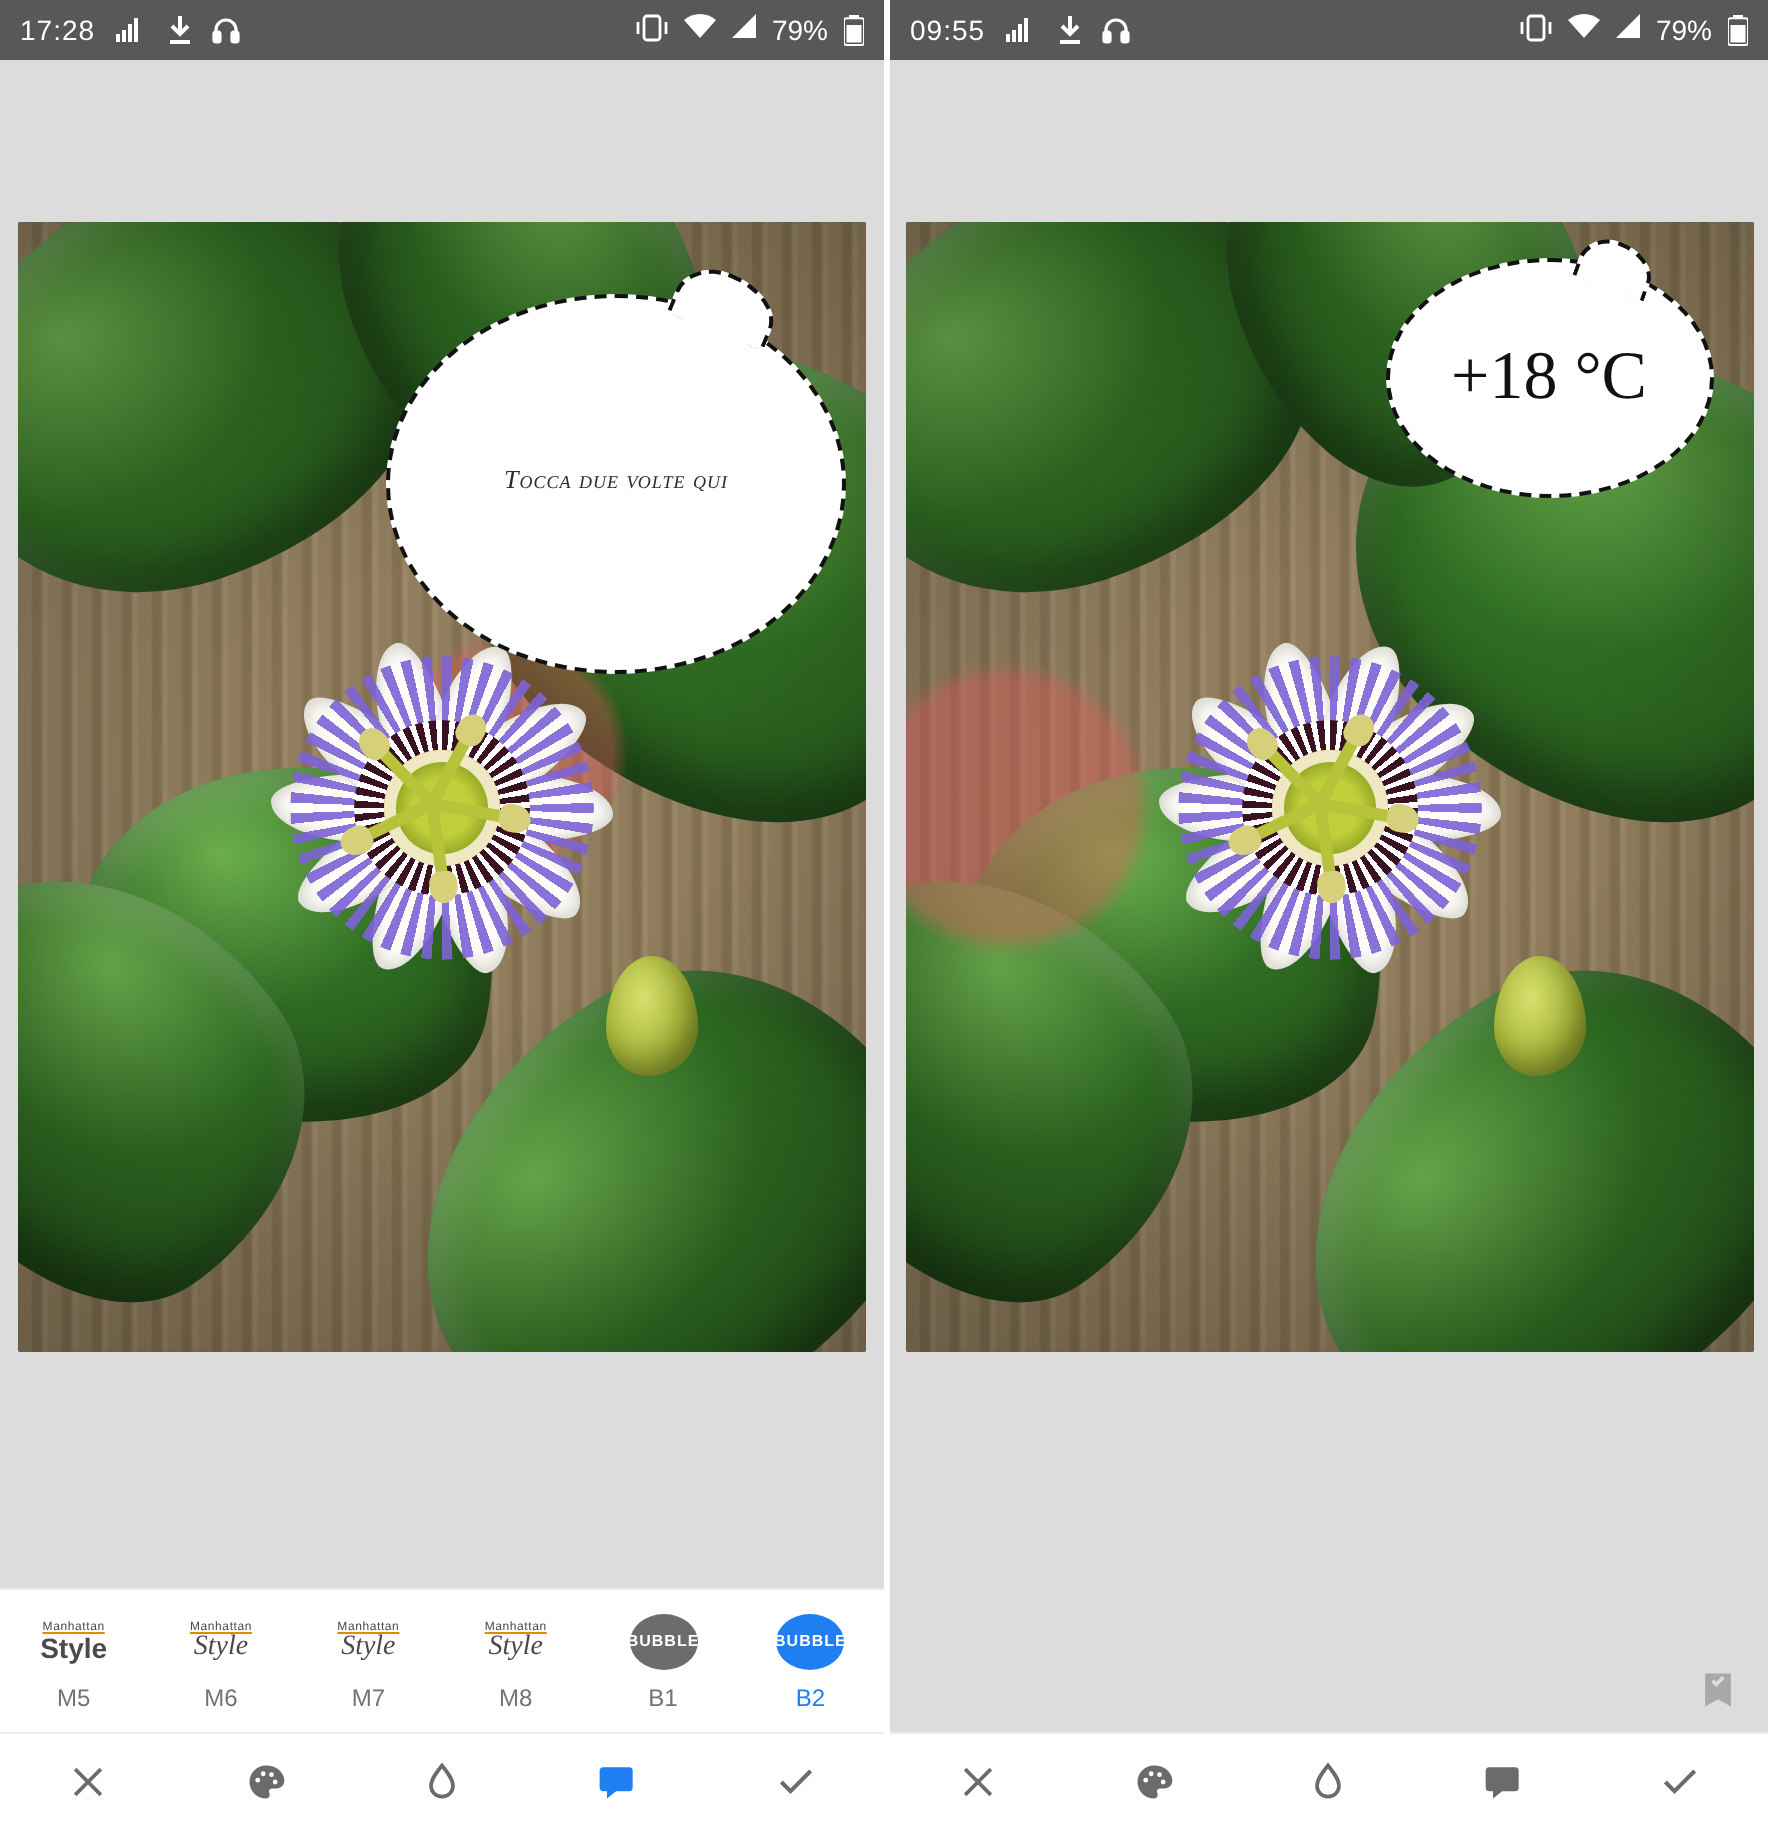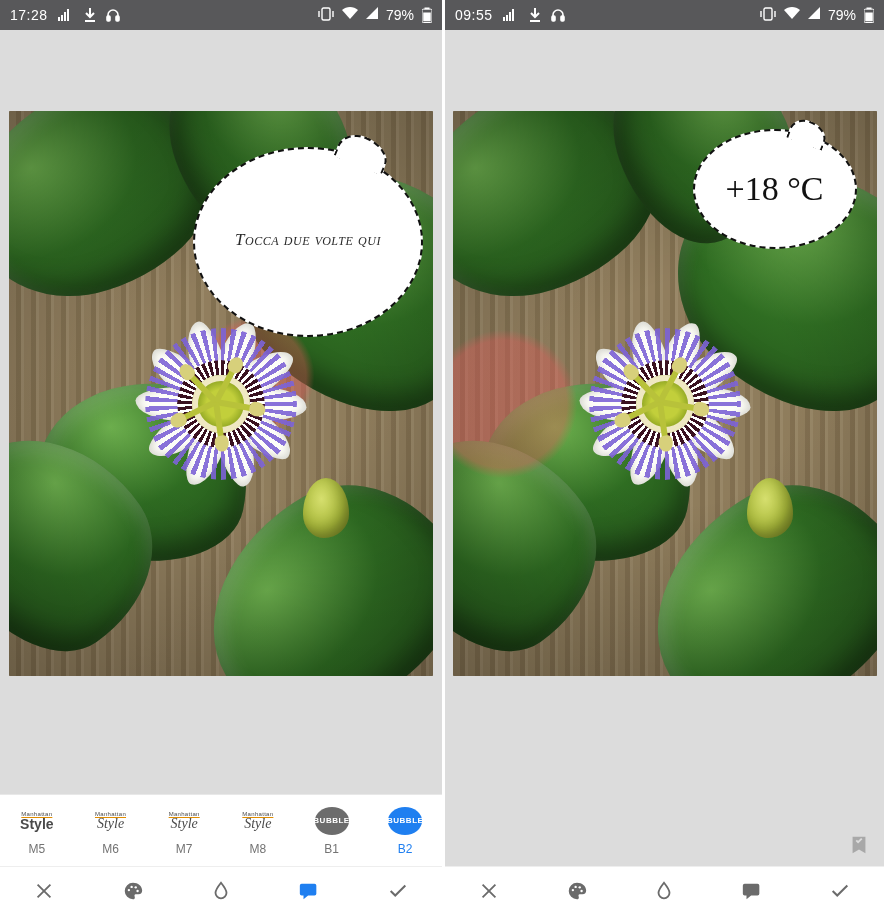--- a/index.html
+++ b/index.html
@@ -37,21 +37,21 @@
   .stamens { position:absolute; left:50%; top:50%; width:10px; height:10px; transform: translate(-50%,-50%); }
   .stamen { position:absolute; left:0; top:0; width: 42px; height:6px; background:#b8c23a; border-radius:3px; transform-origin:0 50%; }
   .anther  { position:absolute; right:-8px; top:-4px; width:16px; height:14px; background:#d7d07b; border-radius:40% 60% 55% 45%; }
   .bud { position:absolute; width:46px; height:60px; background: radial-gradient(ellipse at 40% 35%, #d6df6e 0%, #a9b93a 55%, #6b7c1e 100%); border-radius:50% 50% 55% 45% / 60% 60% 40% 40%; box-shadow: inset -6px -8px 14px rgba(0,0,0,.25); }
 
   
   .bubble { position:absolute; background:#fff; border: 2px dashed #111; }
   .bubble.oval { width:230px; height:190px; border-radius:50%; right:10px; top:36px; display:flex; align-items:center; justify-content:center; text-align:center; padding:22px; }
   .bubble.oval::before { content:""; position:absolute; right:32px; top:-12px; width:48px; height:28px; background:#fff; border:2px dashed #111; border-bottom:none; border-radius: 70% 90% 0 0 / 100% 100% 0 0; transform: rotate(22deg); }
   .bubble-text { font-family: Georgia, 'Times New Roman', serif; color:#2b2b2b; }
-  .bubble-l1 { font-size:17px; font-style: italic; letter-spacing:.5px; margin-bottom:4px; text-transform: none; font-variant: small-caps; }
+  .bubble-l1 { font-size:13px; font-style: italic; letter-spacing:.5px; margin-bottom:4px; text-transform: none; font-variant: small-caps; }
   .bubble-l2 { font-size:15px; letter-spacing:.6px; font-variant: small-caps; }
 
   .bubble.small { width: 164px; height: 120px; border-radius:50%; right: 20px; top: 18px; display:flex; align-items:center; justify-content:center; font-family: 'Comic Sans MS', 'Segoe Script', cursive; font-size:34px; color:#111; }
   .bubble.small::before { content:""; position:absolute; right:28px; top:-10px; width:34px; height:22px; background:#fff; border:2px dashed #111; border-bottom:none; border-radius: 70% 90% 0 0 / 100% 100% 0 0; transform: rotate(20deg); }
 
   
   .wm { position:absolute; left:58%; top:47%; transform:translate(-50%,-50%); width:120px; height:120px; background: radial-gradient(circle,#e35a5a66 0 60%, transparent 70%); border-radius:50%; }
 
   
   .style-strip { height: 72px; background:#fff; display:flex; border-top: 1px solid #e8e8e8; }

